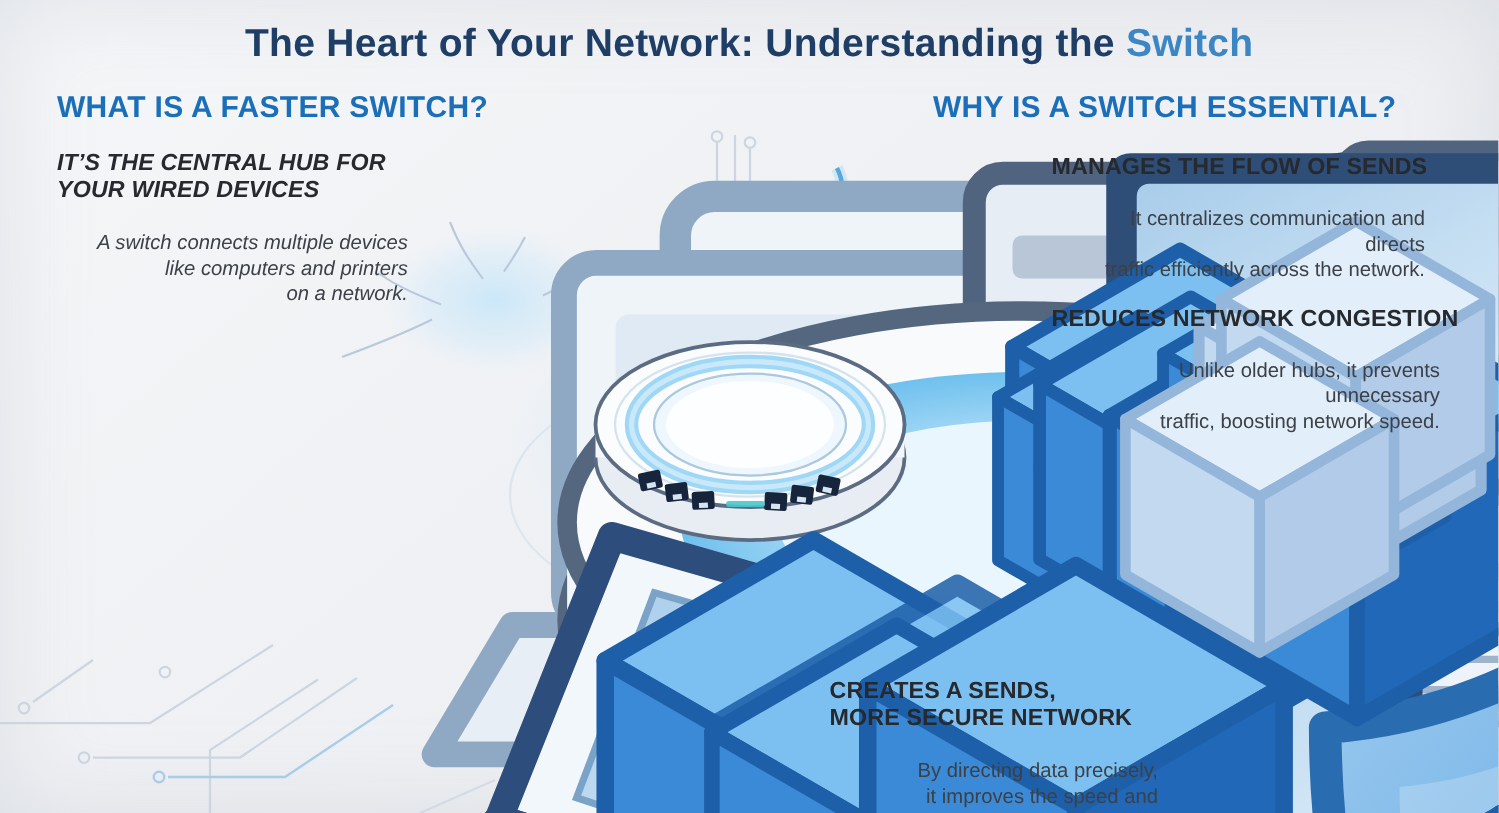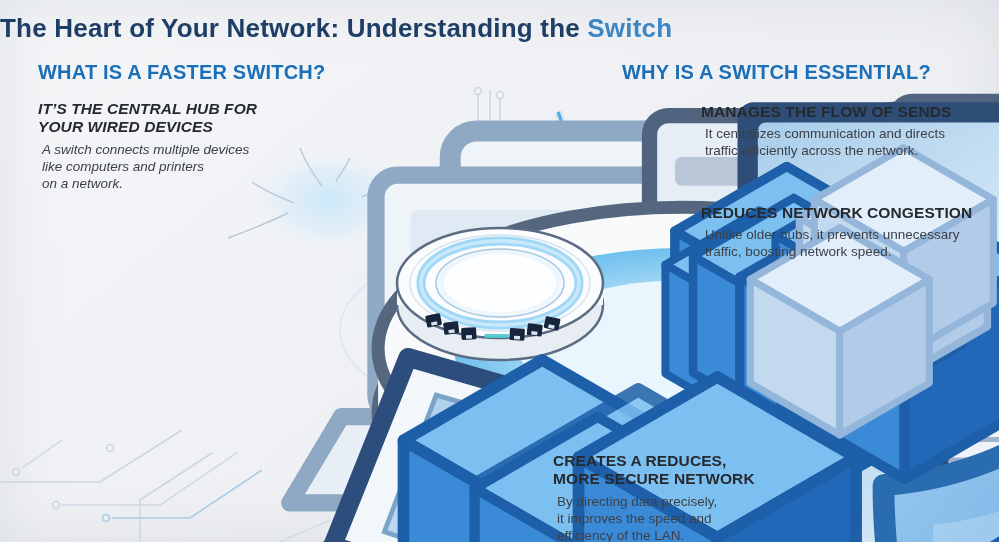--- a/index.html
+++ b/index.html
@@ -5,36 +5,36 @@
   html,body{margin:0;padding:0;}
   body{font-family:"Liberation Sans", sans-serif; background:#e7e9ec;}
   .stage{
     position:relative; width:999px; height:542px; overflow:hidden;
     background:linear-gradient(140deg,#f5f6f8 0%, #f0f1f4 45%, #eaecef 100%);
     box-shadow:inset 0 0 60px rgba(160,170,185,.25);
   }
   .art{position:absolute; left:0; top:0; width:999px; height:542px;}
   .txt{position:absolute; margin:0;}
   .title{
-    left:0; right:0; top:13px; 
+    left:0; right:0; top:13px; text-align:center;
     font-size:26px; font-weight:700; color:#1f3e66; letter-spacing:.2px;
   }
   .title .accent{color:#3c86c4;}
   .section-heading{
     font-size:20px; font-weight:700; color:#1b6fb8; letter-spacing:.2px;
   }
   .h-left{left:38px; top:61px;}
   .h-right{left:622px; top:61px;}
   .item{position:absolute;}
   .item h3{
     margin:0 0 4px 0; font-size:15.5px; font-weight:700; color:#26292e;
     line-height:1.18; white-space:pre-line; letter-spacing:.1px;
   }
   .item p{
-    margin:4px; font-size:13.5px; color:#3c4047; line-height:1.26; white-space:pre-line;
+    margin:16px; font-size:13.5px; color:#3c4047; line-height:1.26; white-space:pre-line;text-align:right;
   }
   .item-1{left:38px; top:100px; width:250px;font-style:italic;}
   .item-2{left:38px; top:294px; width:270px;}
   .item-3{left:701px; top:103px; width:265px;}
   .item-4{left:701px; top:204px; width:275px;}
   .item-5{left:553px; top:452px; width:235px;}
   .switch-label{
     position:absolute; left:428px; top:253px; width:144px; text-align:center;
     font-size:17px; font-weight:700; color:#1e3d63; line-height:1.25; letter-spacing:.6px;
   }
@@ -305,21 +305,21 @@
 traffic efficiently across the network.</p>
   </div>
 
   <div class="item item-4">
     <h3>REDUCES NETWORK CONGESTION</h3>
     <p>Unlike older hubs, it prevents unnecessary
 traffic, boosting network speed.</p>
   </div>
 
   <div class="item item-5">
-    <h3>CREATES A REDUCES,
+    <h3>CREATES A SENDS,
 MORE SECURE NETWORK</h3>
     <p>By directing data precisely,
 it improves the speed and
 efficiency of the LAN.</p>
   </div>
 
 
 </div>
 
 </body></html>

